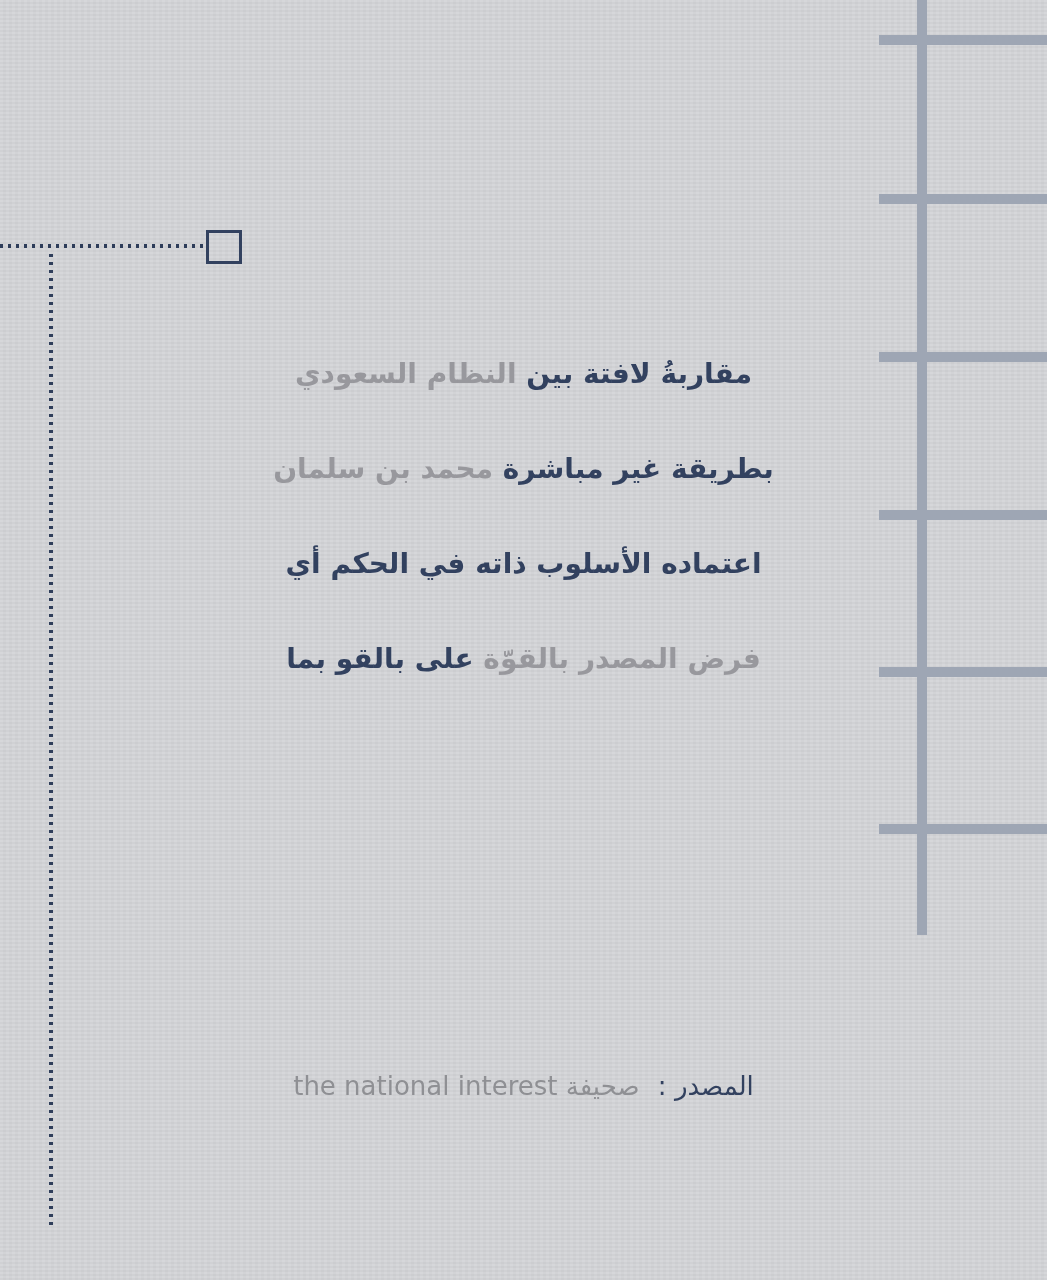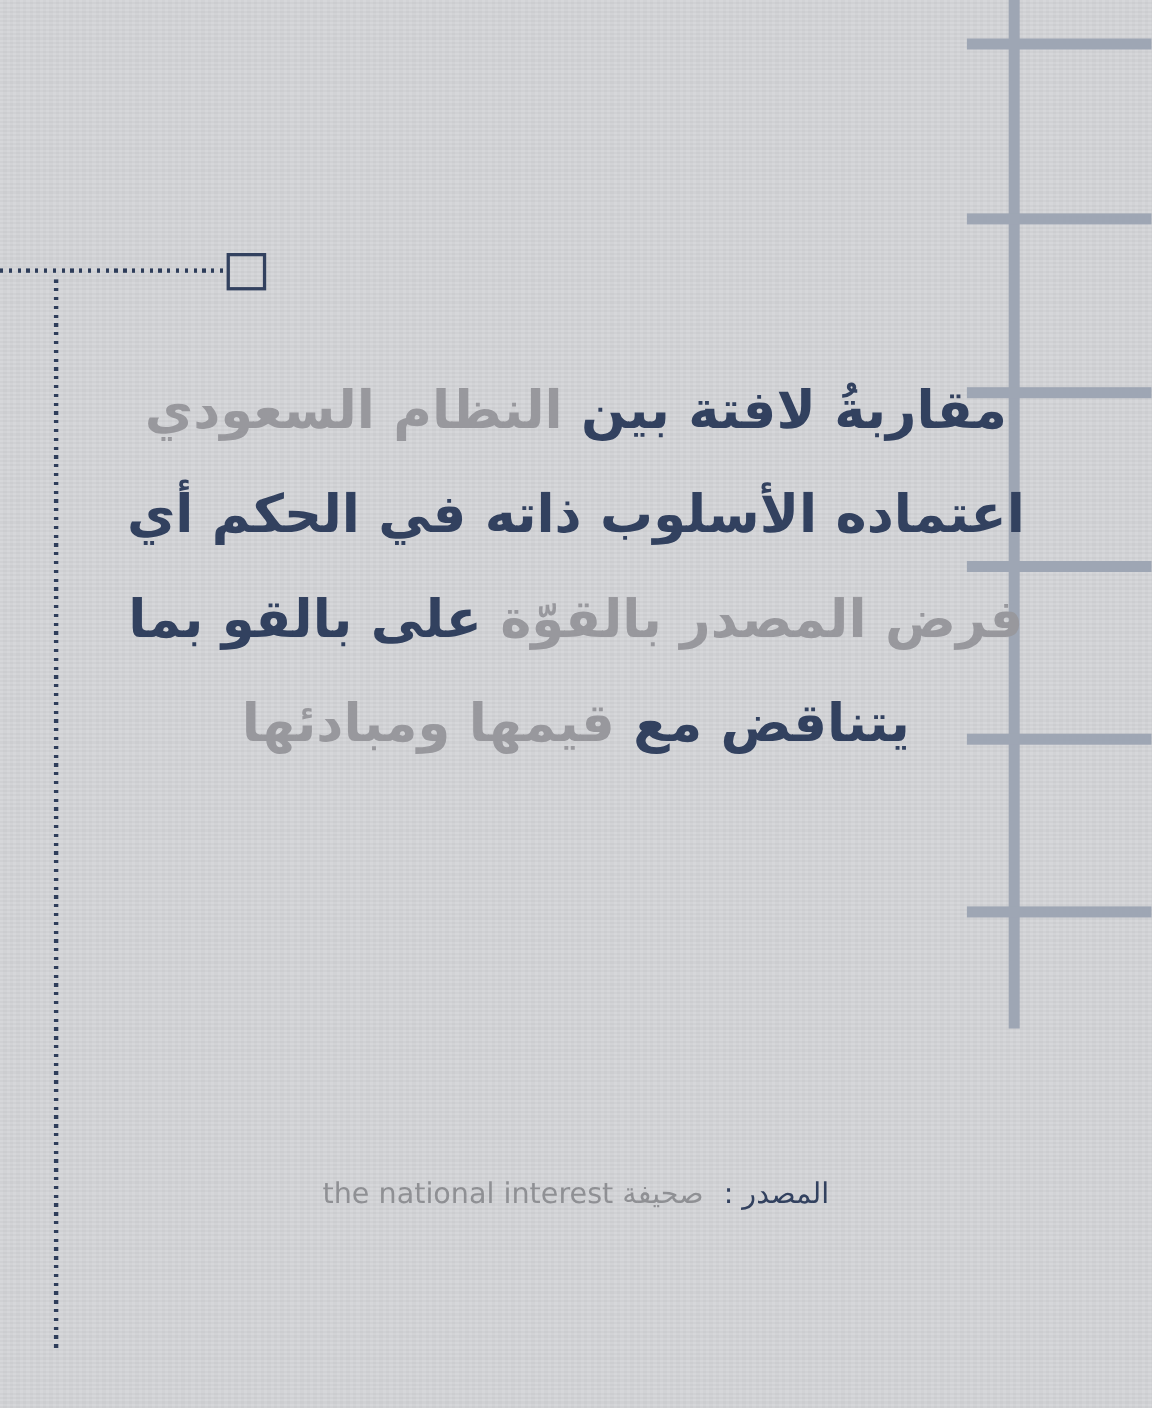--- a/index.html
+++ b/index.html
@@ -50,21 +50,21 @@
     position:absolute; left:206px; top:230px; width:30px; height:28px;
     border:3px solid var(--navy);
     background:transparent;
   }
   
   .quote{
     position:absolute; top:326px; left:30px; width:987px;
     direction:rtl;
     text-align:center;
     font-weight:bold;
-    font-size:48px;
+    font-size:28px;
     line-height:95px;
     letter-spacing:0;
     white-space:nowrap;
   }
   .qline{height:95px;}
   .navy{color:var(--navy);}
   .gray{color:var(--gray);}
   
   .source{
     position:absolute; top:1066px; left:30px; width:987px;
@@ -92,23 +92,23 @@
     <div class="grid-h gh5"></div>
     <div class="grid-h gh6"></div>
   </div>
 
   <div class="dot-h"></div>
   <div class="dot-v"></div>
   <div class="square"></div>
 
   <div class="quote" id="quote">
       <div class="qline"><span class="navy">مقاربةُ لافتة بين</span> <span class="gray">النظام السعودي</span></div>
+      <div class="qline"><span class="navy">بطريقة غير مباشرة</span> <span class="gray">محمد بن سلمان</span></div>
       <div class="qline"><span class="navy">اعتماده الأسلوب ذاته في الحكم أي</span></div>
       <div class="qline"><span class="gray">فرض المصدر بالقوّة</span> <span class="navy">على بالقو بما</span></div>
-      <div class="qline"><span class="navy">يتناقض مع</span> <span class="gray">قيمها ومبادئها</span></div>
     </div>
 
   <div class="source">
     <span class="src-label">المصدر :</span>
     <span class="src-ar">صحيفة</span>
     <span class="src-en">the national interest</span>
   </div>
 
 </div>
 

